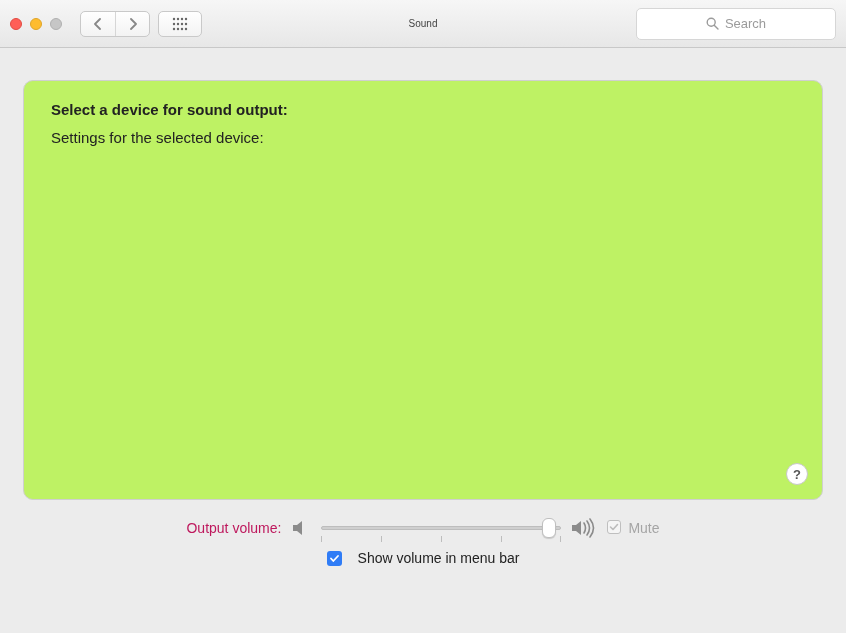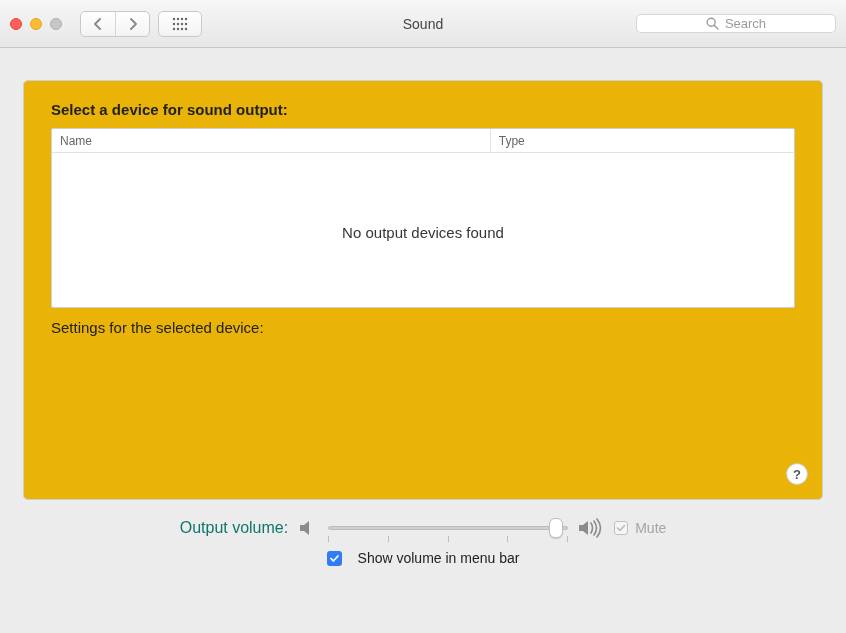--- a/index.html
+++ b/index.html
@@ -55,30 +55,30 @@
     border:1px solid #c9c9c9;
     border-radius:5px;
     background:linear-gradient(#fff,#f3f3f3);
     color:#666;
   }
 
   .window-title {
     position:absolute;
     left:0; right:0;
     text-align:center;
-    font-size:14px;
+    font-size:10px;
     color:#444;
     pointer-events:none;
     font-weight:500;
   }
 
   .search-wrap { margin-left:auto; }
   .search-field {
     width: 200px;
-    height: 19px;
+    height: 32px;
     border-radius: 5px;
     background:#fff;
     border:1px solid #d6d6d6;
     display:flex;
     align-items:center;
     justify-content:center;
     gap:6px;
     color:#9b9b9b;
     font-size:13px;
   }
@@ -105,22 +105,22 @@
   }
   .tab:last-child{border-right:none}
   .tab.active {
     background:#3b82f0; 
     color:#fff;
   }
 
   .panel {
     margin-top:12px;
     border:1px solid #cfcfcf;
-    border-radius:5px;
-    background:#eab308;
+    border-radius:10px;
+    background:#bef264;
     padding: 20px 27px 24px;
     position:relative;
     min-height:420px;
   }
 
   .section-label {
     font-size:15px;
     font-weight:600;
     color:#222;
     margin-bottom:10px;
@@ -177,21 +177,21 @@
     display:flex;
     flex-direction:column;
     align-items:center;
     gap:12px;
   }
   .vol-row{
     display:flex;
     align-items:center;
     gap:10px;
   }
-  .vol-label{font-size:16px;color:#0f766e}
+  .vol-label{font-size:14px;color:#be185d}
   .spk-icon{color:#8b8b8b;display:flex}
   .slider{
     position:relative;
     width:240px;
     height:20px;
   }
   .track{
     position:absolute;
     left:0;right:0;top:50%;
     height:4px;
@@ -211,21 +211,21 @@
   .knob{
     position:absolute;
     top:50%;
     width:14px;height:20px;
     background:#fff;
     border:1px solid #bfbfbf;
     border-radius:6px;
     transform:translate(-50%,-50%);
     box-shadow:0 1px 1px rgba(0,0,0,.15);
   }
-  .mute-wrap{display:flex;align-items:center;gap:7px;color:#a5a5a5;font-size:14px}
+  .mute-wrap{display:flex;align-items:flex-start;gap:7px;color:#a5a5a5;font-size:14px}
   .mute-wrap .box{
     width:14px;height:14px;border:1px solid #bfbfbf;border-radius:3px;background:#f5f5f5;
     display:flex;align-items:center;justify-content:center;
   }
   .menubar-row{display:flex;align-items:center;gap:16px;font-size:14px;color:#222}
   .cbx-on{
     width:15px;height:15px;border-radius:3px;background:#2f7cf6;
     display:flex;align-items:center;justify-content:center;color:#fff;
   }
 </style>
@@ -285,27 +285,20 @@
     </div>
   </div>
 </div>
 
 <div class="content">
 
 
   <div class="panel">
     <div class="section-label" data-bind="output_pane.select_label">Select a device for sound output:</div>
 
-    <div class="device-table">
-      <div class="dt-head">
-        <div class="dt-col-name" data-bind="output_pane.columns.name">Name</div>
-        <div class="dt-col-type" data-bind="output_pane.columns.type">Type</div>
-      </div>
-      <div class="dt-empty" data-bind="output_pane.empty_message">No output devices found</div>
-    </div>
 
     <div class="settings-label" data-bind="output_pane.settings_label">Settings for the selected device:</div>
 
     <div class="help-btn">
       <span data-bind="help.glyph">?</span>
     </div>
   </div>
 
   <div class="bottom">
     <div class="vol-row">

